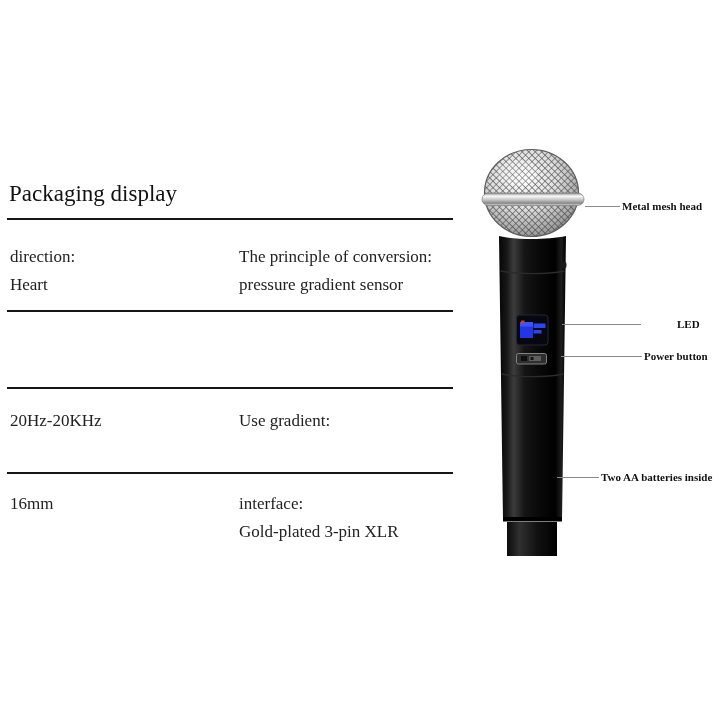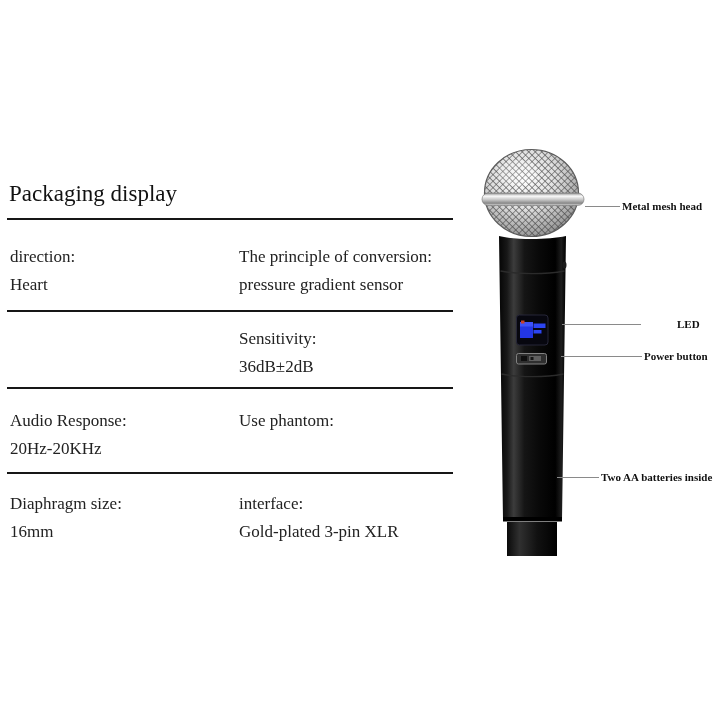--- a/index.html
+++ b/index.html
@@ -55,39 +55,33 @@
       <div class="spec-label">The principle of conversion:</div>
       <div class="spec-value">pressure gradient sensor</div>
     </div>
     <div class="spec-cell c-left">
       <div class="spec-label">direction:</div>
       <div class="spec-value">Heart</div>
     </div>
   </div>
 
   <div class="spec-row row2">
-    <div class="spec-cell c-right">
-      <div class="spec-label">Sensitivity:</div>
-      <div class="spec-value">36dB±2dB</div>
-    </div>
   </div>
 
   <div class="spec-row row3">
     <div class="spec-cell c-left">
-      <div class="spec-label">Audio Response:</div>
       <div class="spec-value">20Hz-20KHz</div>
     </div>
     <div class="spec-cell c-right">
-      <div class="spec-label">Use phantom:</div>
+      <div class="spec-label">Use gradient:</div>
     </div>
   </div>
 
   <div class="spec-row row4">
     <div class="spec-cell c-left">
-      <div class="spec-label">Diaphragm size:</div>
       <div class="spec-value">16mm</div>
     </div>
     <div class="spec-cell c-right">
       <div class="spec-label">interface:</div>
       <div class="spec-value">Gold-plated 3-pin XLR</div>
     </div>
   </div>
 
   <div class="mic-wrap">
     <svg width="110" height="425" viewBox="0 0 110 425" xmlns="http://www.w3.org/2000/svg">

